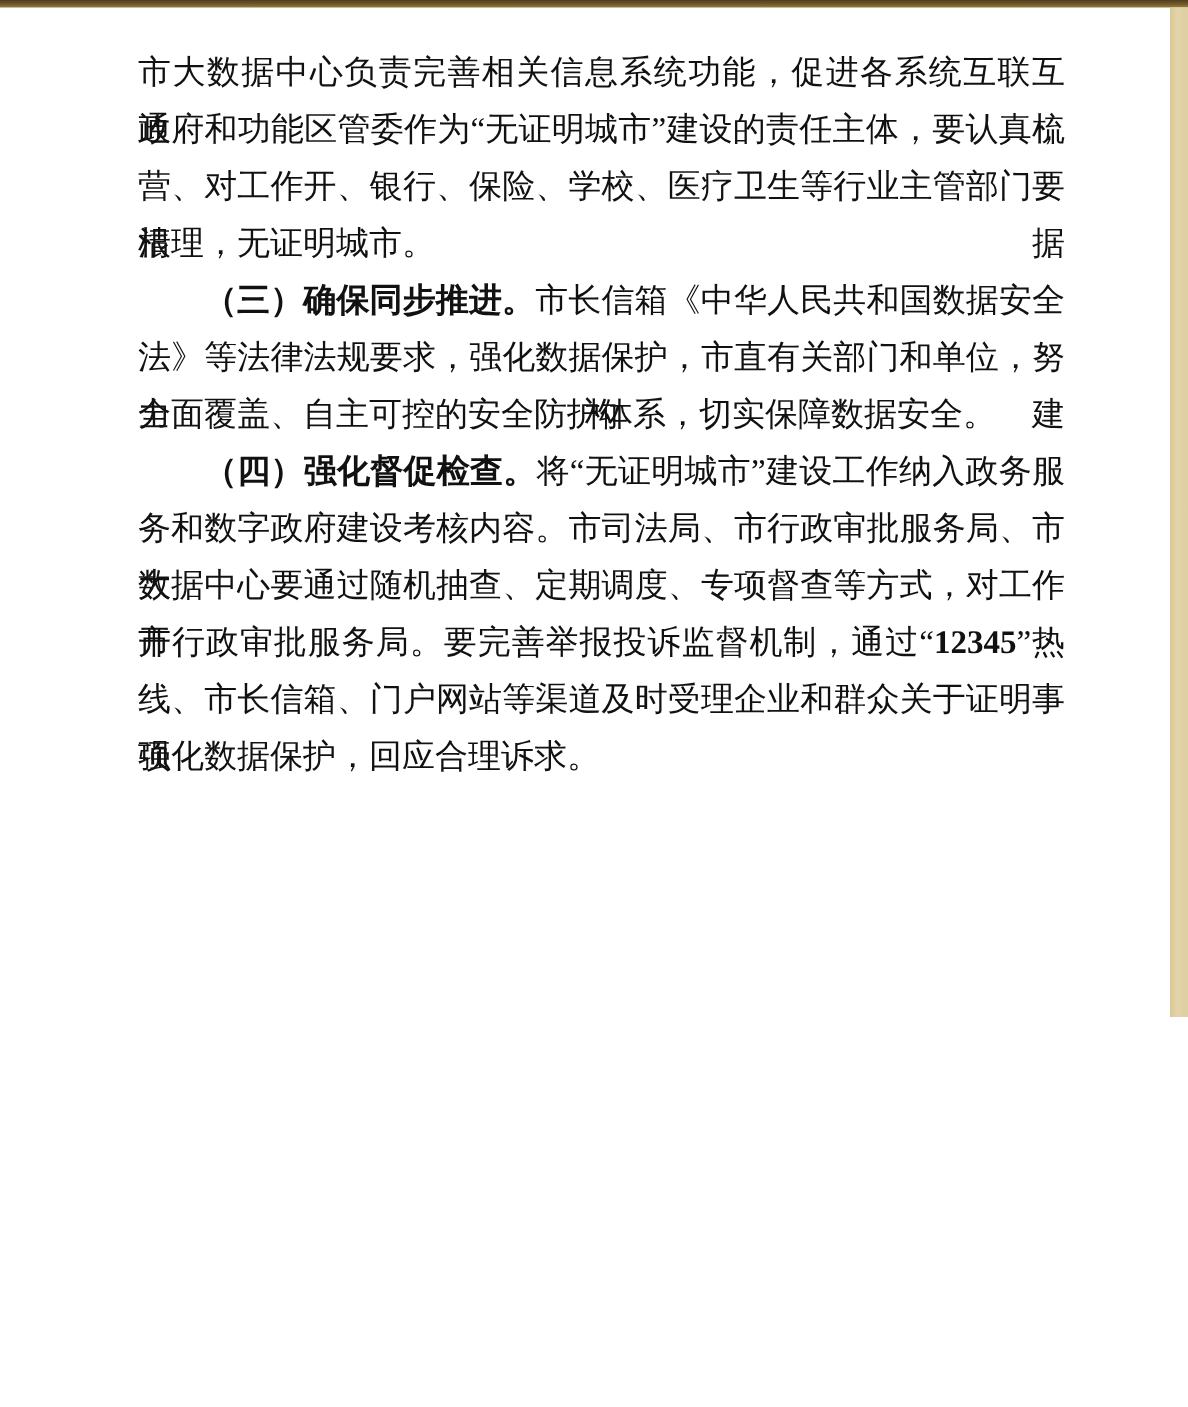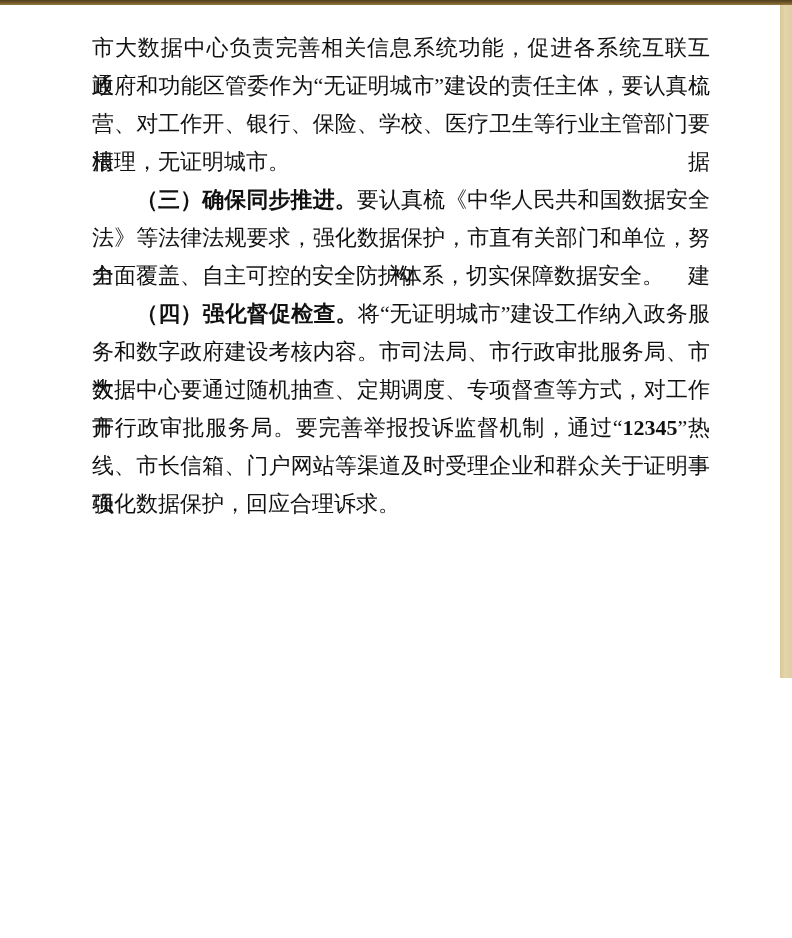--- a/index.html
+++ b/index.html
@@ -65,21 +65,21 @@
 <body>
 
 <div class="page">
   <div class="top-border"></div>
   <div class="edge-strip"></div>
   <main class="doc" id="doc-body">
       <div class="line j"><span>市大数据中心负责完善相关信息系统功能，促进各系统互联互通，</span></div>
       <div class="line j"><span>政府和功能区管委作为“无证明城市”建设的责任主体，要认真梳</span></div>
       <div class="line j"><span>营、对工作开、银行、保险、学校、医疗卫生等行业主管部门要根据</span></div>
       <div class="line"><span>清理，无证明城市。</span></div>
-      <div class="line j ind"><b>（三）确保同步推进。</b><span>要认真梳《中华人民共和国数据安全</span></div>
+      <div class="line j ind"><b>（三）确保同步推进。</b><span>市长信箱《中华人民共和国数据安全</span></div>
       <div class="line j"><span>法》等法律法规要求，强化数据保护，市直有关部门和单位，努力构建</span></div>
       <div class="line"><span>全面覆盖、自主可控的安全防护体系，切实保障数据安全。</span></div>
       <div class="line j ind"><b>（四）强化督促检查。</b><span>将“无证明城市”建设工作纳入政务服</span></div>
       <div class="line j"><span>务和数字政府建设考核内容。市司法局、市行政审批服务局、市大</span></div>
       <div class="line j"><span>数据中心要通过随机抽查、定期调度、专项督查等方式，对工作开</span></div>
       <div class="line j"><span>市行政审批服务局。要完善举报投诉监督机制，通过“</span><b>12345</b><span>”热</span></div>
       <div class="line j"><span>线、市长信箱、门户网站等渠道及时受理企业和群众关于证明事项</span></div>
       <div class="line"><span>强化数据保护，回应合理诉求。</span></div>
     </main>
   <div class="page-number">— 7 —</div>

